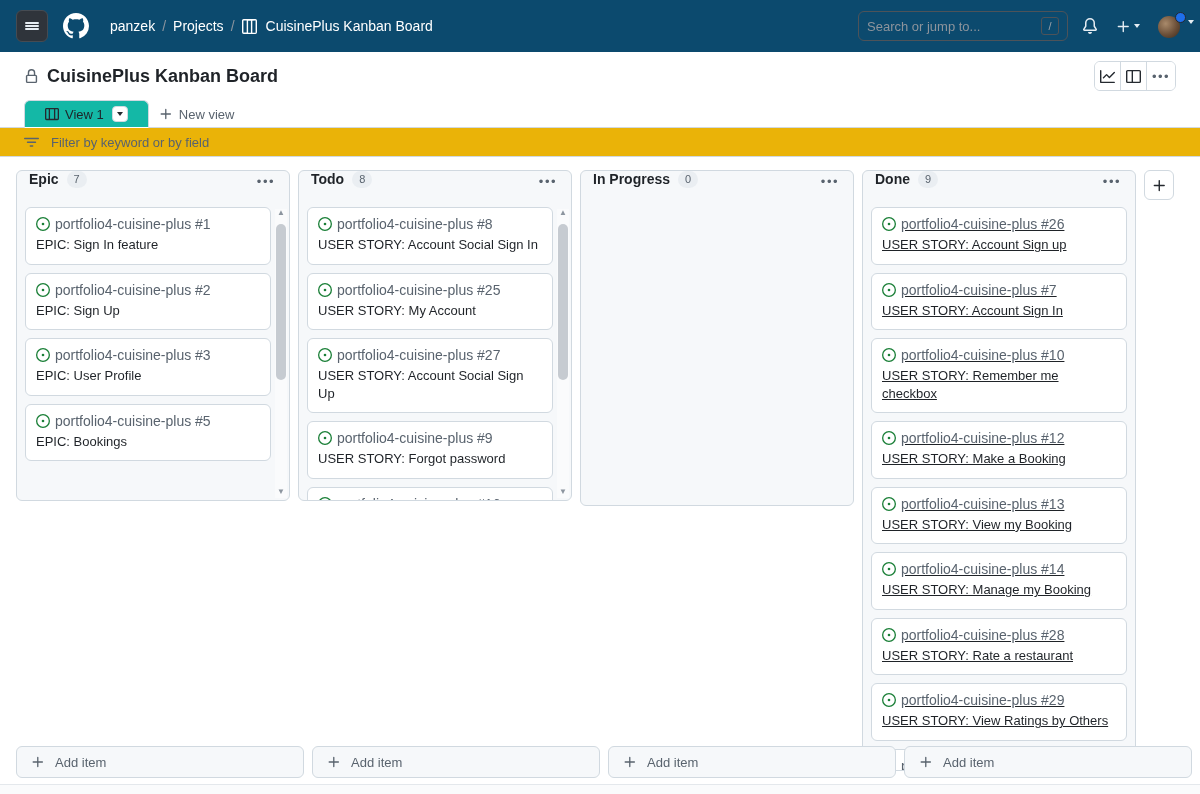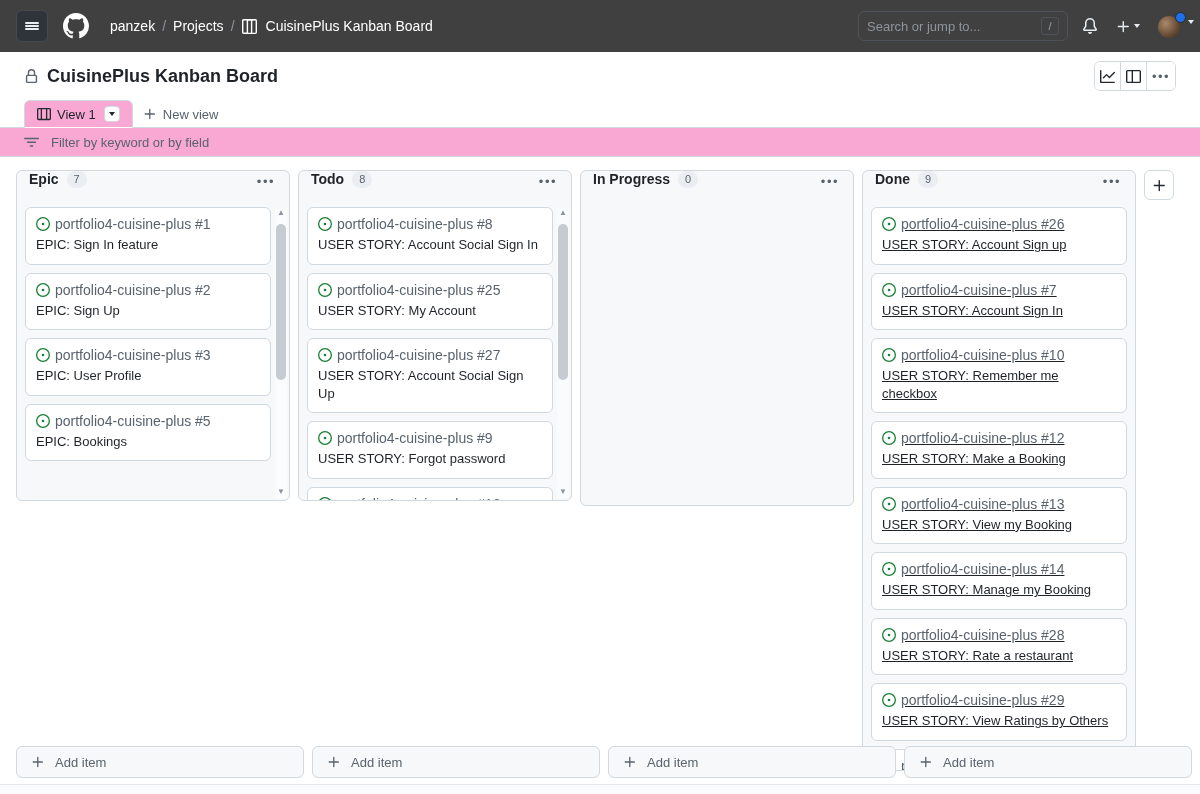--- a/index.html
+++ b/index.html
@@ -8,21 +8,21 @@
     width:1200px; height:794px;
     background:#ffffff;
     font-family:"Liberation Sans", sans-serif;
     font-size:14px;
     color:#1f2328;
     overflow:hidden;
   }
 
   
   .gh-header{
-    height:52px; background:#404040; display:flex; align-items:center;
+    height:52px; background:#0c4a6e; display:flex; align-items:center;
     padding:0 16px; gap:8px; color:#ffffff;
   }
   .hamburger{
     width:32px; height:32px; border:1px solid #464b52; border-radius:6px;
     display:flex; align-items:center; justify-content:center;
     background:#2f343b; cursor:pointer; flex:0 0 auto;
   }
   .hamburger span{ display:block; width:14px; height:1.6px; background:#e6edf3; margin:1.6px 0; border-radius:1px;}
   .gh-mark{ width:32px; height:32px; display:flex; align-items:center; justify-content:center; margin-left:4px; flex:0 0 auto;}
   .breadcrumb{ display:flex; align-items:center; gap:7px; margin-left:10px; font-size:14px; white-space:nowrap;}
@@ -68,38 +68,38 @@
     background:#ffffff; cursor:pointer; color:#24292f; border-right:1px solid #d1d9e0;
   }
   .btn-group > div:last-child{ border-right:none; width:28px;}
   .dots{ letter-spacing:1.5px; font-size:13px; line-height:1; color:#59636e;}
 
   
   .view-tabs{
     height:28px; display:flex; align-items:flex-end; padding:0 24px; position:relative;
   }
   .tab{
-    display:flex; align-items:center; gap:6px; height:28px; padding:0 12px;
+    display:flex; align-items:center; gap:6px; height:28px; padding:0 20px;
     border:1px solid #d1d9e0; border-bottom:1px solid #ffffff; border-radius:6px 6px 0 0;
-    background:#f9a8d4; font-size:13px; cursor:pointer; position:relative; z-index:2;
+    background:#14b8a6; font-size:13px; cursor:pointer; position:relative; z-index:2;
   }
   .tab .vt-label{ color:#1f2328; }
   .tab-caret-box{
     width:16px; height:16px; border:1px solid #d1d9e0; border-radius:4px;
     display:flex; align-items:center; justify-content:center; margin-left:2px; background:#fff;
   }
   .new-view{
     display:flex; align-items:center; gap:6px; height:28px; padding:0 10px;
     color:#59636e; font-size:13px; cursor:pointer;
   }
 
   
   .filter-bar{
     height:30px; border-top:1px solid #d1d9e0; border-bottom:1px solid #d1d9e0;
-    display:flex; align-items:center; padding:0 24px; gap:12px; background:#f9a8d4;
+    display:flex; align-items:center; padding:0 24px; gap:12px; background:#eab308;
     position:relative; top:-1px;
   }
   .filter-ph{ color:#59636e; font-size:13px;}
 
   
   .board{
     display:flex; gap:8px; padding:12px 16px 0 16px; align-items:flex-start;
     height:calc(794px - 52px - 48px - 28px - 30px);
     background:#ffffff;
   }

